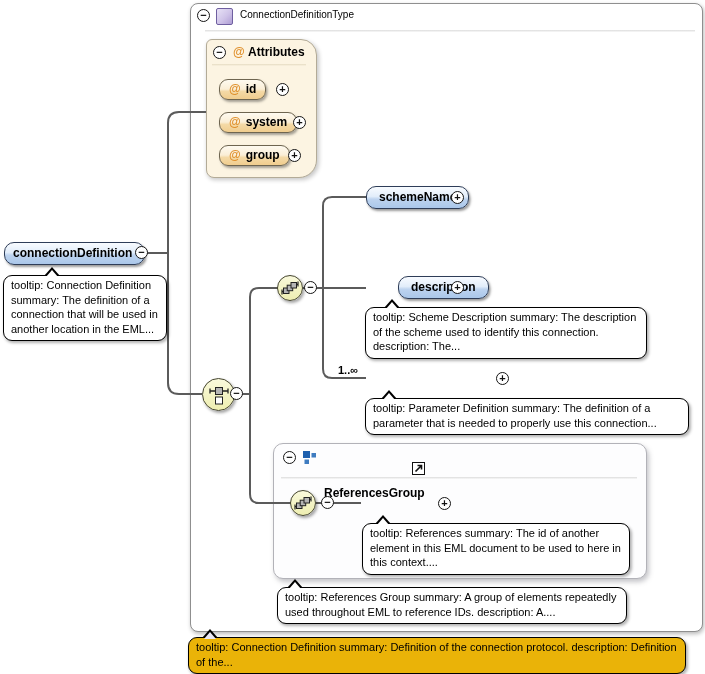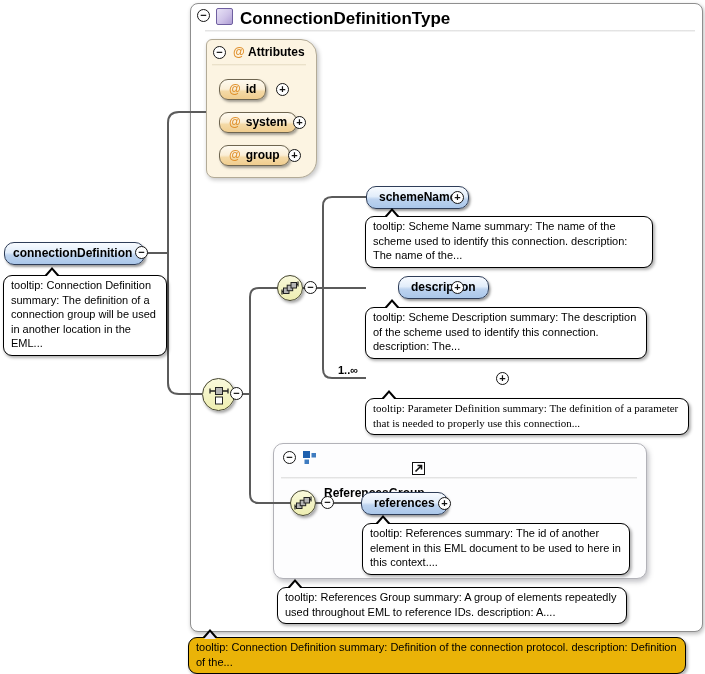--- a/index.html
+++ b/index.html
@@ -23,21 +23,21 @@
     left:273px;top:443px;width:372px;height:134px;background:#fdfdfe;
     border:1px solid #b2b2b8;border-radius:10px;
     box-shadow:2px 3px 5px rgba(90,90,100,.35);
   }
   .sep{height:2px;background:linear-gradient(180deg,#dcdcdc,#f9f9f9);}
   .sep-attr{background:linear-gradient(180deg,#e5dbc2,#fbf3e1);}
   
   .wires{left:0;top:0;z-index:5;pointer-events:none;}
   .wires path{stroke:#5b5b5b;stroke-width:2;fill:none;}
   
-  .ttl{font-weight:bold;font-size:17px;white-space:nowrap;z-index:10;}
+  .ttl{font-weight:normal;font-size:10px;white-space:nowrap;z-index:10;}
   .ttl-sm{font-weight:bold;font-size:12px;white-space:nowrap;z-index:10;}
   
   .pill-el{
     display:inline-block;padding:3px 12px 4px;white-space:nowrap;z-index:10;
     background:linear-gradient(180deg,#f8fbff 0%,#e2edfa 45%,#bdd3ef 58%,#aac7ea 100%);
     border:1.4px solid #2e3d58;border-radius:10px;
     font-weight:bold;font-size:12px;box-shadow:1.5px 2px 2.5px rgba(0,0,0,.4);
   }
   
   .pill-attr{
@@ -143,21 +143,21 @@
   <svg class="abs wires" width="705" height="674">
     <path d="M 206 112 H 179 Q 168 112 168 123 V 383 Q 168 394 179 394 H 202"></path>
     <path d="M 130 253 H 168"></path>
     <path d="M 234 394 H 250 M 250 394 V 297 Q 250 288 259 288 H 278 M 250 394 V 494 Q 250 503 259 503 H 291"></path>
     <path d="M 303 288 H 366 M 323 288 V 206 Q 323 197 332 197 H 366 M 323 288 V 369 Q 323 378 332 378 H 366"></path>
     <path d="M 316 503 H 361"></path>
   </svg>
 
   <div class="abs pill-el" style="left:4px;top:242px;padding-left:8px;">connectionDefinition</div>
   <div class="abs tgl" style="left:135px;top:246px;">−</div>
-  <div class="abs tt" style="left:3px;top:275px;width:148px;--ptr:40px;">tooltip: Connection Definition summary: The definition of a connection group will be used in another location in the EML...</div>
+  <div class="abs tt" style="left:3px;top:275px;width:148px;--ptr:40px;">tooltip: Connection Definition summary: The definition of a connection that will be used in another location in the EML...</div>
 
   <div class="abs circ" style="left:202px;top:378px;width:33px;height:33px;">
     <svg width="24" height="24" viewBox="0 0 24 24">
       <path d="M3 8 H21 M3 5.5 V10.5 M21 5.5 V10.5" stroke="#222" stroke-width="1.3" fill="none"></path>
       <rect x="8.5" y="4.5" width="7" height="7" fill="#b4b4b4" stroke="#222" stroke-width="1"></rect>
       <rect x="8.5" y="14" width="7" height="7" fill="#fff" stroke="#222" stroke-width="1"></rect>
     </svg>
   </div>
   <div class="abs tgl" style="left:230px;top:387px;">−</div>
 
@@ -166,41 +166,39 @@
       <path d="M2 14 L18 6 M2 11.5 V16.5 M18 3.5 V8.5" stroke="#222" stroke-width="1.2" fill="none"></path>
       <rect x="3.5" y="10" width="5.5" height="5.5" fill="#b4b4b4" stroke="#222" stroke-width="1"></rect>
       <rect x="7.2" y="7.2" width="5.5" height="5.5" fill="#b4b4b4" stroke="#222" stroke-width="1"></rect>
       <rect x="11" y="4.5" width="5.5" height="5.5" fill="#b4b4b4" stroke="#222" stroke-width="1"></rect>
     </svg>
   </div>
   <div class="abs tgl" style="left:304px;top:281px;">−</div>
 
   <div class="abs pill-el" style="left:366px;top:186px;">schemeName</div>
   <div class="abs tgl" style="left:451px;top:191px;">+</div>
-  <div class="abs tt" style="left:365px;top:216px;width:272px;--ptr:18px;">tooltip: Scheme Name summary: The name of the scheme used to identify this connection. description: The name of the...</div>
 
   <div class="abs pill-el" style="left:366px;top:276px;margin-left:32px;">description</div>
   <div class="abs tgl" style="left:451px;top:281px;">+</div>
   <div class="abs tt" style="left:365px;top:307px;width:266px;--ptr:18px;">tooltip: Scheme Description summary: The description of the scheme used to identify this connection. description: The...</div>
 
   <div class="abs card" style="left:338px;top:364px;">1..∞</div>
   <div class="abs tgl" style="left:496px;top:372px;">+</div>
-  <div class="abs tt" style="left:365px;top:398px;width:308px;font-family:Liberation Serif, serif;--ptr:15px;">tooltip: Parameter Definition summary: The definition of a parameter that is needed to properly use this connection...</div>
+  <div class="abs tt" style="left:365px;top:398px;width:308px;--ptr:15px;">tooltip: Parameter Definition summary: The definition of a parameter that is needed to properly use this connection...</div>
 
   <div class="abs circ" style="left:290px;top:490px;width:26px;height:26px;">
     <svg width="20" height="20" viewBox="0 0 20 20">
       <path d="M2 14 L18 6 M2 11.5 V16.5 M18 3.5 V8.5" stroke="#222" stroke-width="1.2" fill="none"></path>
       <rect x="3.5" y="10" width="5.5" height="5.5" fill="#b4b4b4" stroke="#222" stroke-width="1"></rect>
       <rect x="7.2" y="7.2" width="5.5" height="5.5" fill="#b4b4b4" stroke="#222" stroke-width="1"></rect>
       <rect x="11" y="4.5" width="5.5" height="5.5" fill="#b4b4b4" stroke="#222" stroke-width="1"></rect>
     </svg>
   </div>
   <div class="abs tgl" style="left:321px;top:496px;">−</div>
 
-  <div class="abs pill-el" style="left:361px;top:492px;">references</div>
   <div class="abs tgl" style="left:438px;top:497px;">+</div>
   <div class="abs tt" style="left:362px;top:523px;width:252px;--ptr:12px;">tooltip: References summary: The id of another element in this EML document to be used to here in this context....</div>
 
   <div class="abs tt" style="left:277px;top:587px;width:334px;--ptr:9px;">tooltip: References Group summary: A group of elements repeatedly used throughout EML to reference IDs. description: A....</div>
 
   <div class="abs tt lav" style="left:188px;top:637px;width:482px;--ptr:13px;">tooltip: Connection Definition summary: Definition of the connection protocol. description: Definition of the...</div>
 
 </div>
 
 </body></html>

